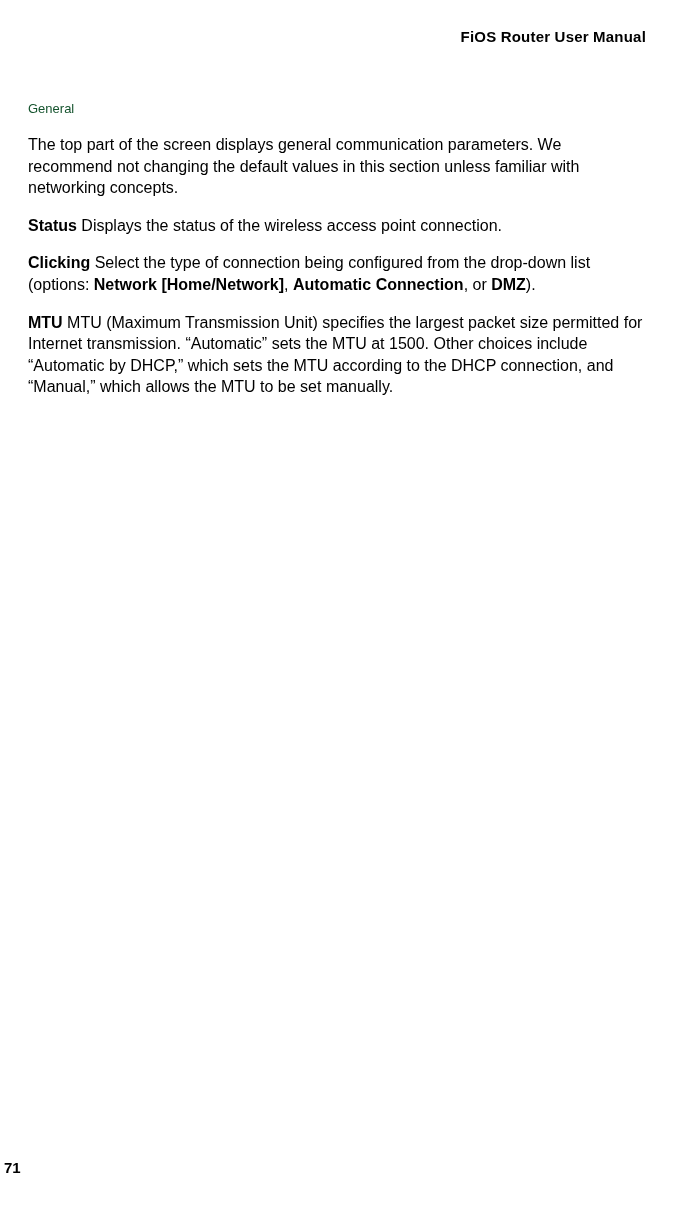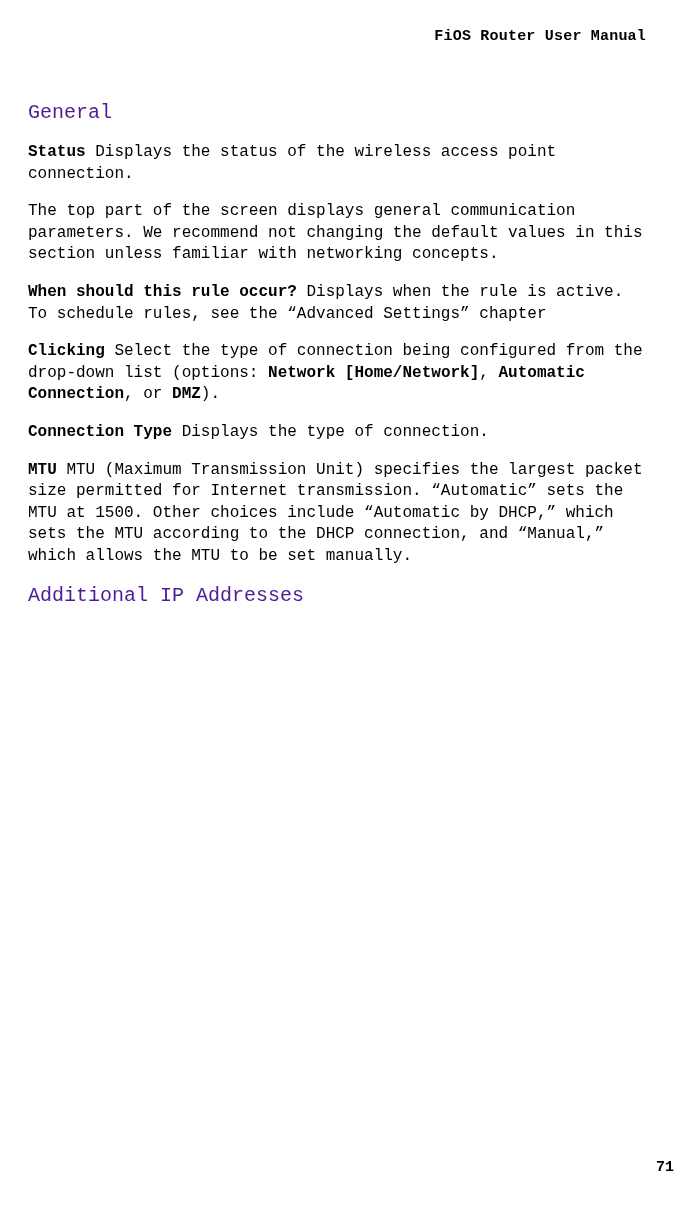--- a/index.html
+++ b/index.html
@@ -1,93 +1,85 @@
 <!DOCTYPE html>
 <html><head>
   <meta charset="utf-8">
   <style>
     * {
       margin: 0;
       padding: 0;
       box-sizing: border-box;
-      font-family: Liberation Mono, monospace;
     }
     body {
       width: 674px;
       height: 1206px;
       background: #ffffff;
       font-family: "Myriad Pro", "Segoe UI", Arial, sans-serif;
       color: #000000;
       position: relative;
     }
     .page {
       padding: 28px 28px 0 28px;
     }
     .header-title {
       text-align: right;
       font-weight: 700;
       font-size: 15px;
       letter-spacing: 0.2px;
       margin-bottom: 56px;
     }
     .section-heading {
-      color: #4c1d95;
-      font-size: 20px;
+      color: #14532d;
+      font-size: 13px;
       font-weight: 400;
       margin-bottom: 18px;
     }
     .para {
       font-size: 16px;
       line-height: 1.35;
       margin-bottom: 16px;
       color: #000;
     }
     .label-bold {
       font-weight: 700;
     }
     .page-number {
       position: absolute;
       bottom: 30px;
       left: 4px;
       right: 0;
-      text-align: right;
+      text-align: left;
       font-weight: 700;
       font-size: 15px;
     }
   </style>
 </head>
 <body>
 
 <div class="page">
 
   <div class="header-title">FiOS Router User Manual</div>
 
   <div class="section-heading">General</div>
 
+  <p class="para">The top part of the screen displays general communication parameters. We recommend not changing the default values in this section unless familiar with networking concepts.</p>
+
   <p class="para">
     <span class="label-bold">Status</span><span>  Displays the status of the wireless access point connection.</span>
   </p>
 
-  <p class="para">The top part of the screen displays general communication parameters. We recommend not changing the default values in this section unless familiar with networking concepts.</p>
-
-  <p class="para">
-    <span class="label-bold">When should this rule occur?</span><span>  Displays when the rule is active. To schedule rules, see the “Advanced Settings” chapter</span>
-  </p>
 
   <p class="para">
     <span class="label-bold">Clicking</span><span>  Select the type of connection being configured from the drop-down list (options: </span><span class="label-bold">Network [Home/Network]</span><span>, </span><span class="label-bold">Automatic Connection</span><span>, or </span><span class="label-bold">DMZ</span><span>).</span>
   </p>
 
-  <p class="para">
-    <span class="label-bold">Connection Type</span><span>  Displays the type of connection.</span>
-  </p>
 
 
   <p class="para" style="">
     <span class="label-bold">MTU</span><span>  MTU (Maximum Transmission Unit) specifies the largest packet size permitted for Internet transmission. “Automatic” sets the MTU at 1500. Other choices include “Automatic by DHCP,” which sets the MTU according to the DHCP connection, and “Manual,” which allows the MTU to be set manually.</span>
   </p>
 
-  <div class="section-heading">Additional IP Addresses</div>
 
 
 </div>
 
 <div class="page-number">71</div>
 
 </body></html>

